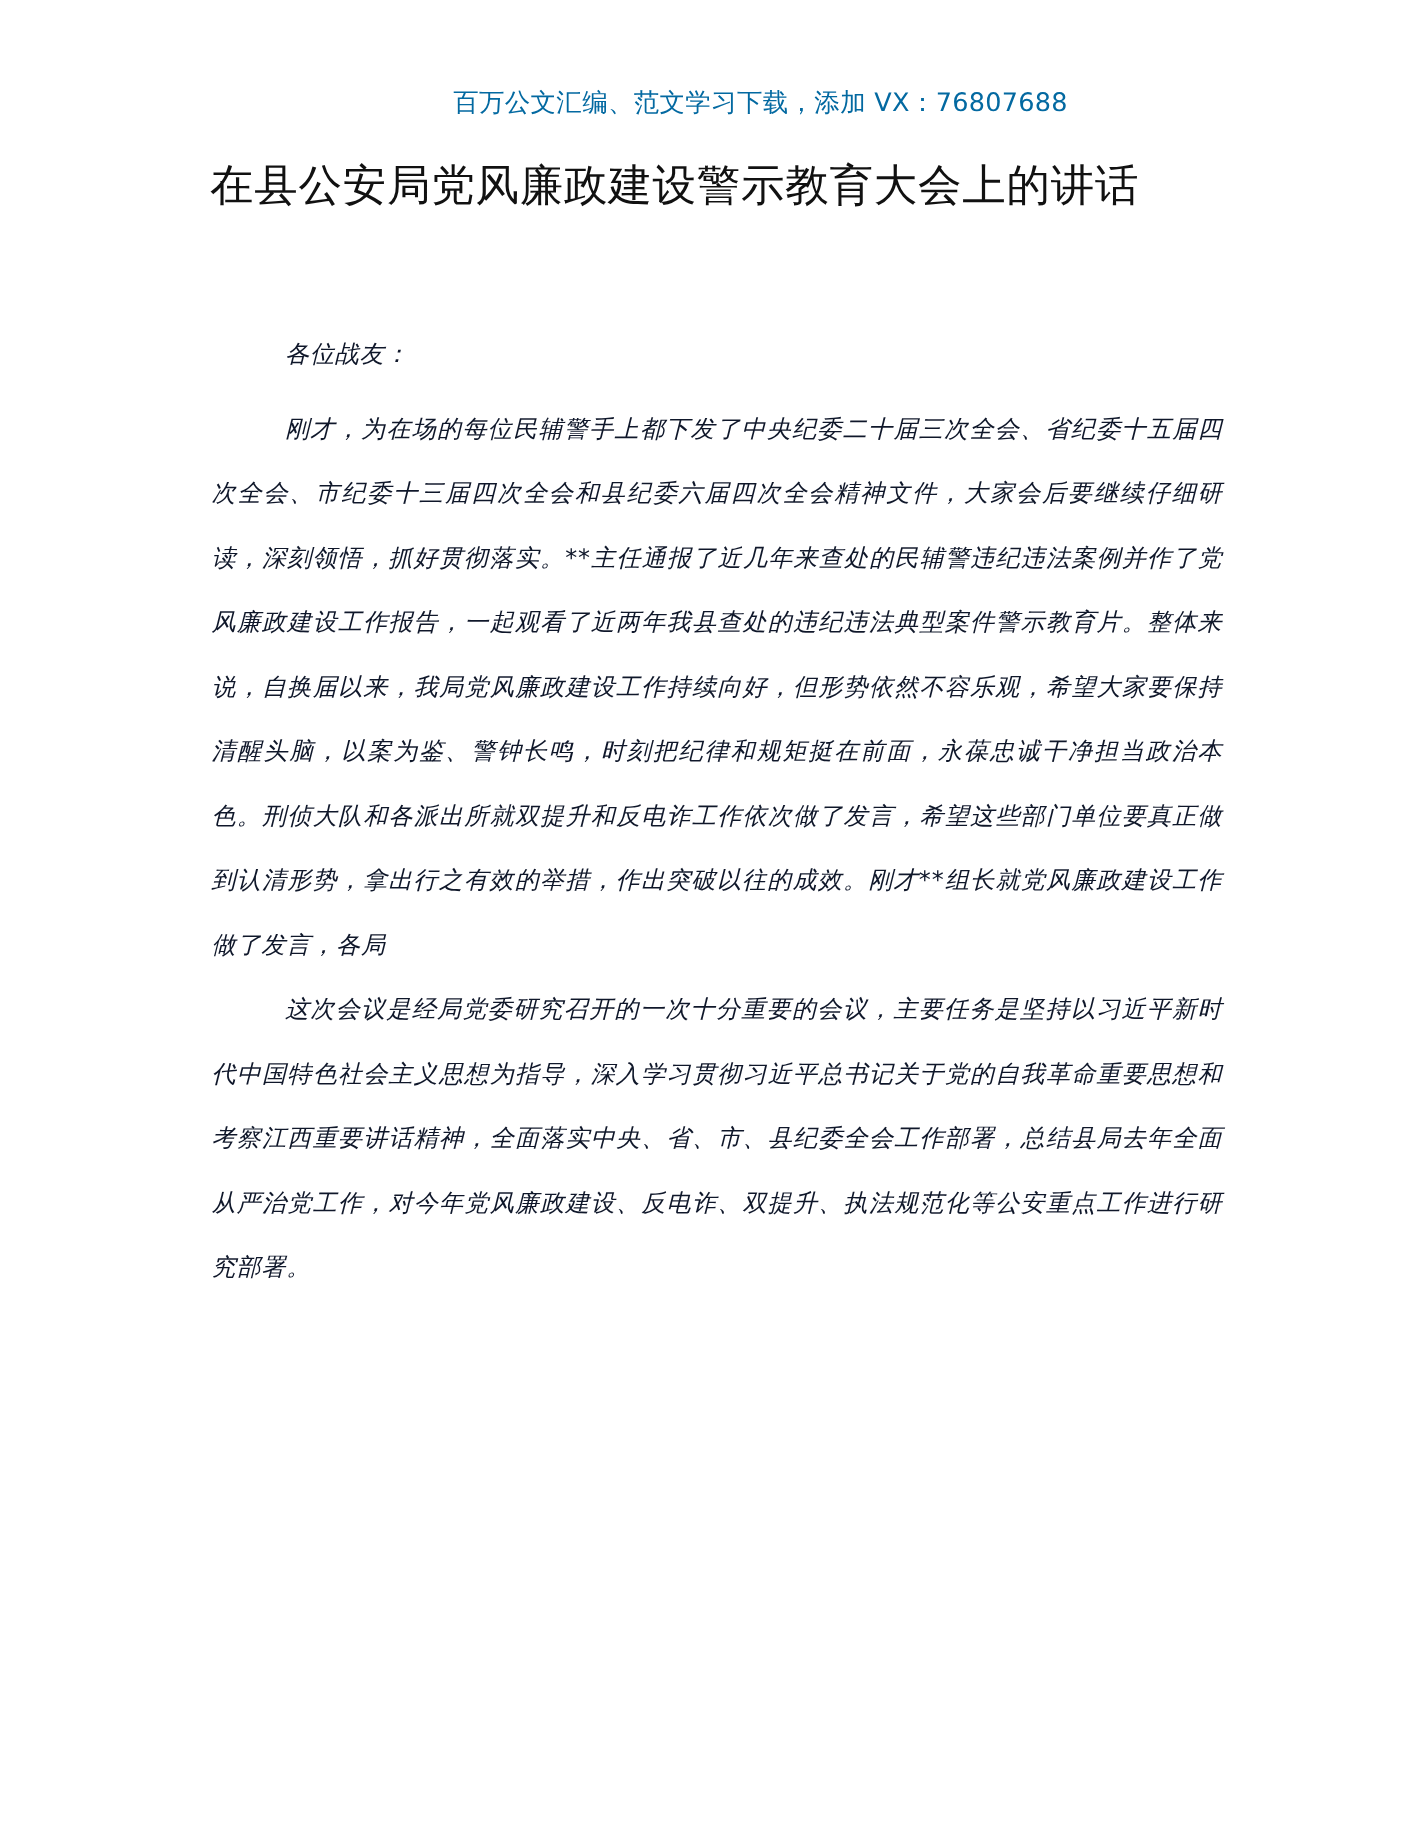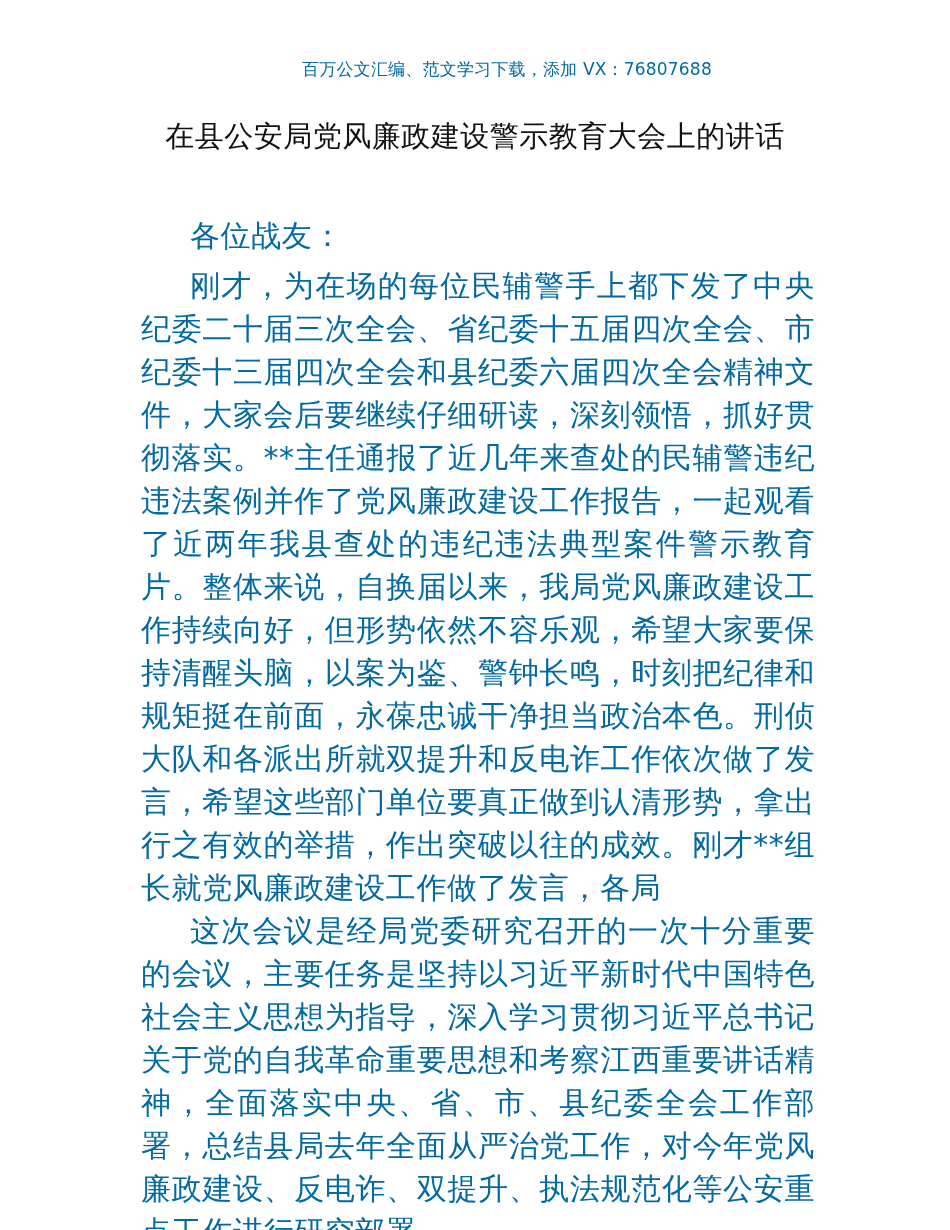--- a/index.html
+++ b/index.html
@@ -30,44 +30,45 @@
       width: 950px;
       text-align: center;
       font-size: 17px;
       line-height: 26px;
       color: #0369a1;
       letter-spacing: 0.2px;
       margin-left: 32px;
     }
     .title {
       position: absolute;
-      top: 113px;
+      top: 100px;
       left: 140px;
       width: 670px;
-      text-align: center;
+      text-align: left;
       font-size: 29px;
       line-height: 46px;
       color: #111111;
       letter-spacing: 0.5px;
     }
     .body-text {
       position: absolute;
       top: 214px;
       left: 141px;
       width: 674px;
     }
     .para {
       margin: 0;
-      font-size: 30px;
+      font-size: 16px;
       line-height: 43px;
       text-indent: 49px;
       text-align: justify;
       text-justify: inter-character;
-      color: #0369a1;
+      color: #0f172a;
       letter-spacing: 0.6px;
+      font-style: italic;
     }
     .para.greeting {
       margin-bottom: 7px;
     }
     .para.p1 {
       margin-bottom: 7px;
     }
   </style>
 </head>
 <body>

